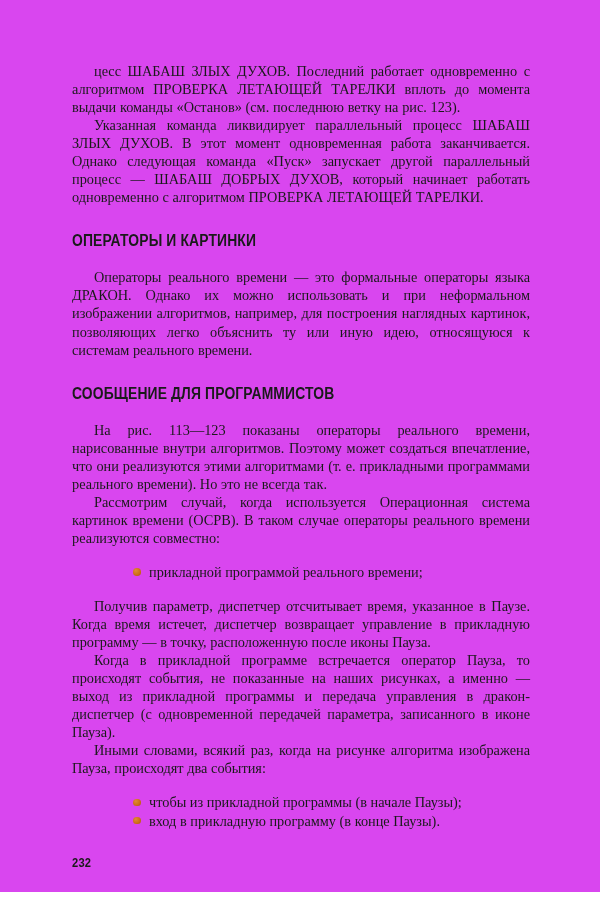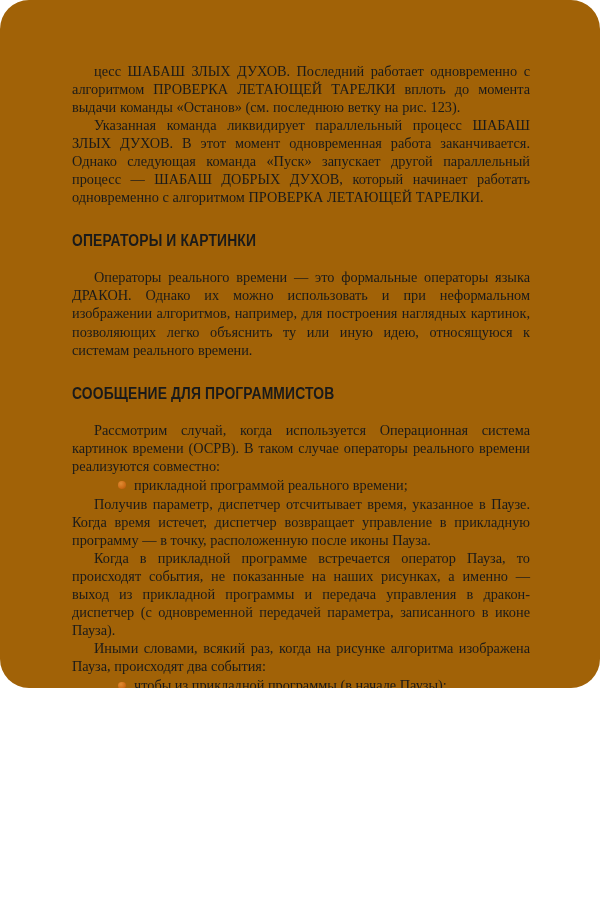--- a/index.html
+++ b/index.html
@@ -5,26 +5,25 @@
 <style>
   html, body {
     margin: 0;
     padding: 0;
     background: #ffffff;
   }
 
   #page {
     position: relative;
     width: 600px;
-    height: 688px;
-    background: #a16207;
+    height: 892px;
+    background: #d946ef;
     overflow: hidden;
     font-family: "Liberation Serif", "DejaVu Serif", serif;
     color: #1b1b1b;
-    border-radius: 29px;
   }
 
   .content {
     position: absolute;
     left: 72px;
     top: 62px;
     width: 458px;
   }
 
   p.body-par {
@@ -51,21 +50,21 @@
     transform: scaleX(0.89);
     transform-origin: left center;
     white-space: nowrap;
     line-height: 18px;
   }
 
   .gap-before-heading { height: 26px; }
   .gap-after-heading  { height: 18px; }
 
   ul.bullet-list {
-    margin: 1px;
+    margin: 16px;
     padding: 0;
     list-style: none;
   }
 
   ul.bullet-list li {
     position: relative;
     margin: 0;
     padding-left: 61px;
     font-family: "Liberation Serif", "DejaVu Serif", serif;
     font-size: 14.3px;
@@ -114,20 +113,21 @@
     <h2 class="section-heading">ОПЕРАТОРЫ И КАРТИНКИ</h2>
     <div class="gap-after-heading"></div>
 
     <p class="body-par">Операторы реального времени — это формальные операторы языка ДРАКОН. Однако их можно использовать и при неформальном изображении алгоритмов, например, для построения наглядных картинок, позволяющих легко объяснить ту или иную идею, относящуюся к системам реального времени.</p>
 
 
     <div class="gap-before-heading"></div>
     <h2 class="section-heading">СООБЩЕНИЕ ДЛЯ ПРОГРАММИСТОВ</h2>
     <div class="gap-after-heading"></div>
 
+    <p class="body-par">На рис. 113—123 показаны операторы реального времени, нарисованные внутри алгоритмов. Поэтому может создаться впечатление, что они реализуются этими алгоритмами (т. е. прикладными программами реального времени). Но это не всегда так.</p>
 
     <p class="body-par">Рассмотрим случай, когда используется Операционная система картинок времени (ОСРВ). В таком случае операторы реального времени реализуются совместно:</p>
 
     <ul class="bullet-list">
       <li>
         <span class="bullet-dot"></span>
         <span>прикладной программой реального времени;</span>
       </li>
     </ul>
 
@@ -137,20 +137,21 @@
 
     <p class="body-par">Иными словами, всякий раз, когда на рисунке алгоритма изображена Пауза, происходят два события:</p>
 
     <ul class="bullet-list">
       <li>
         <span class="bullet-dot"></span>
         <span>чтобы из прикладной программы (в начале Паузы);</span>
       </li>
       <li>
         <span class="bullet-dot"></span>
+        <span>вход в прикладную программу (в конце Паузы).</span>
       </li>
     </ul>
 
   </div>
 
   <div class="page-number">232</div>
 
 </div>
 
 </body></html>

